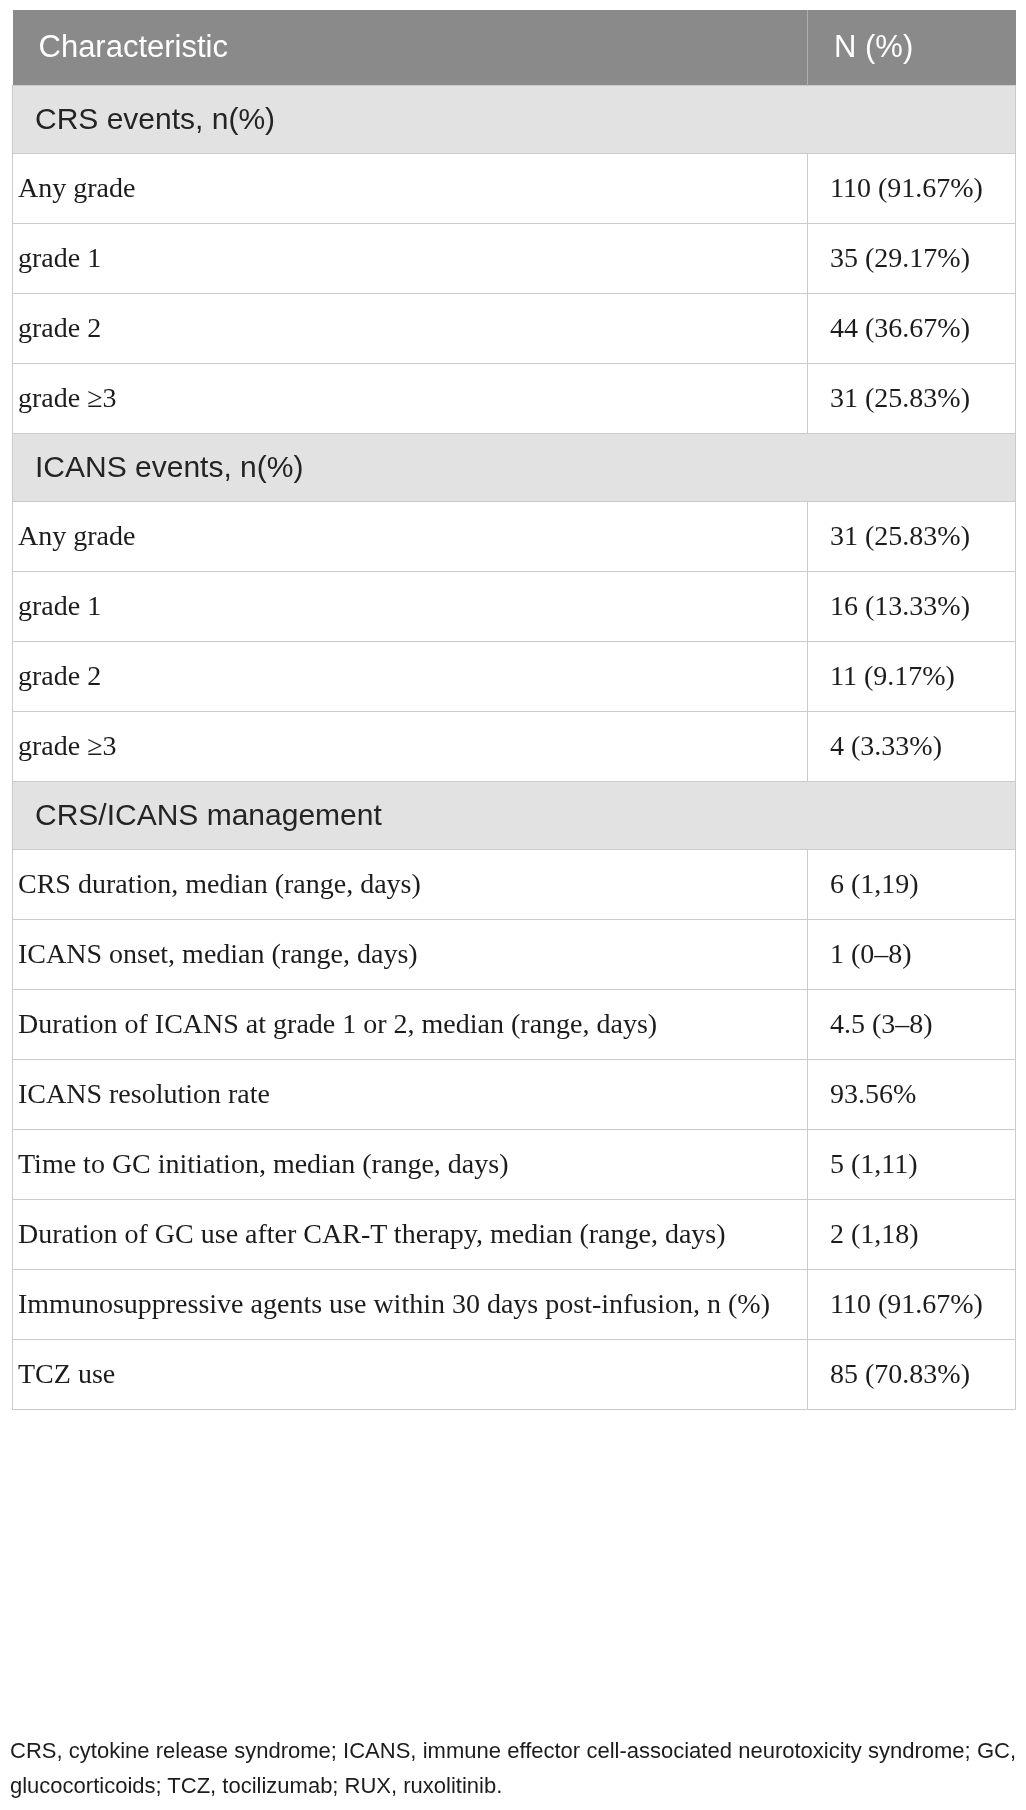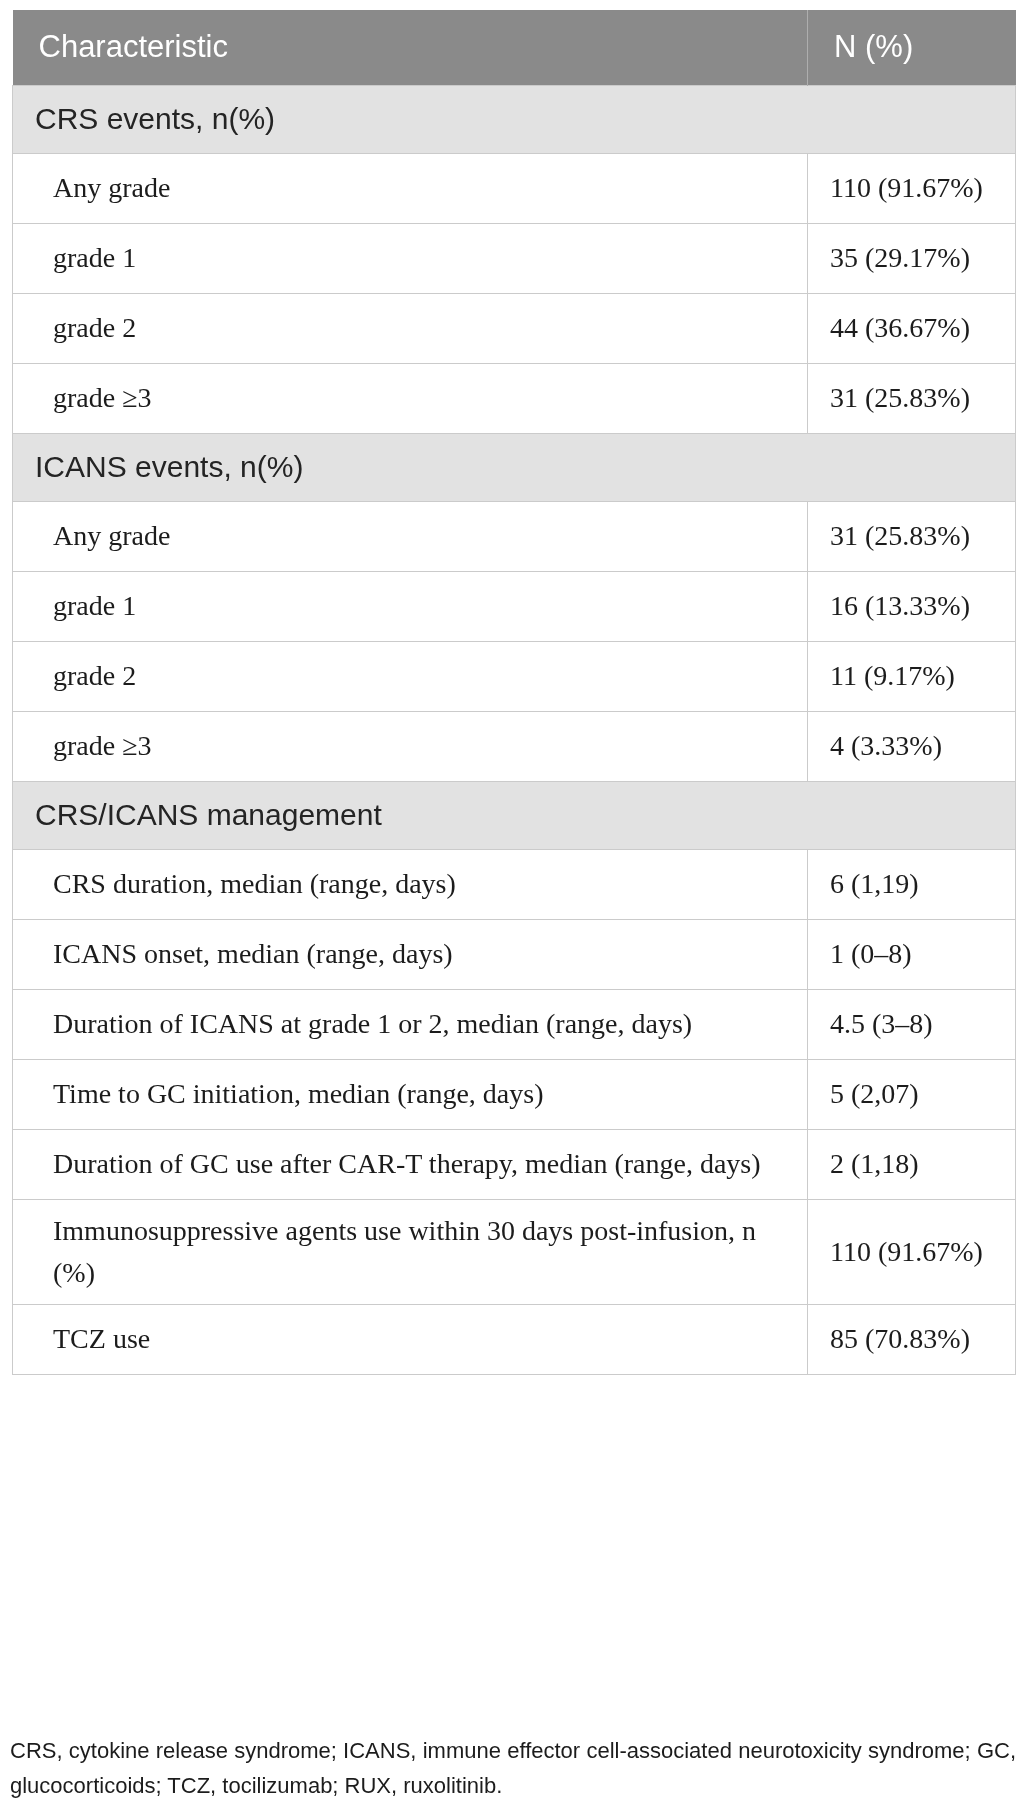--- a/index.html
+++ b/index.html
@@ -44,21 +44,21 @@
 
   tbody td {
     border: 1px solid var(--border, #cbcbcb);
     color: var(--body-text, #1c1c1c);
     font-size: 28px;
     vertical-align: middle;
     margin-left: 46px;
   }
   tr.data-row { height: 70px; }
   td.c1 {
-    padding: 10px 4px 10px 40px;
+    padding: 10px 4px 10px 5px;
     line-height: 1.5;
   }
   td.c2 {
     padding: 0 0 0 22px;
     white-space: nowrap;
     line-height: 1.2;
   }
   tr.section-row td {
     background: var(--section-bg, #e2e2e2);
     color: var(--section-text, #242424);
@@ -143,22 +143,26 @@
         </tr>
         <tr class="data-row">
           <td class="c1">ICANS onset, median (range, days)</td>
           <td class="c2">1 (0–8)</td>
         </tr>
         <tr class="data-row">
           <td class="c1">Duration of ICANS at grade 1 or 2, median (range, days)</td>
           <td class="c2">4.5 (3–8)</td>
         </tr>
         <tr class="data-row">
+          <td class="c1">ICANS resolution rate</td>
+          <td class="c2">93.56%</td>
+        </tr>
+        <tr class="data-row">
           <td class="c1">Time to GC initiation, median (range, days)</td>
-          <td class="c2">5 (2,07)</td>
+          <td class="c2">5 (1,11)</td>
         </tr>
         <tr class="data-row">
           <td class="c1">Duration of GC use after CAR-T therapy, median (range, days)</td>
           <td class="c2">2 (1,18)</td>
         </tr>
         <tr class="data-row">
           <td class="c1">Immunosuppressive agents use within 30 days post-infusion, n (%)</td>
           <td class="c2">110 (91.67%)</td>
         </tr>
         <tr class="data-row">

